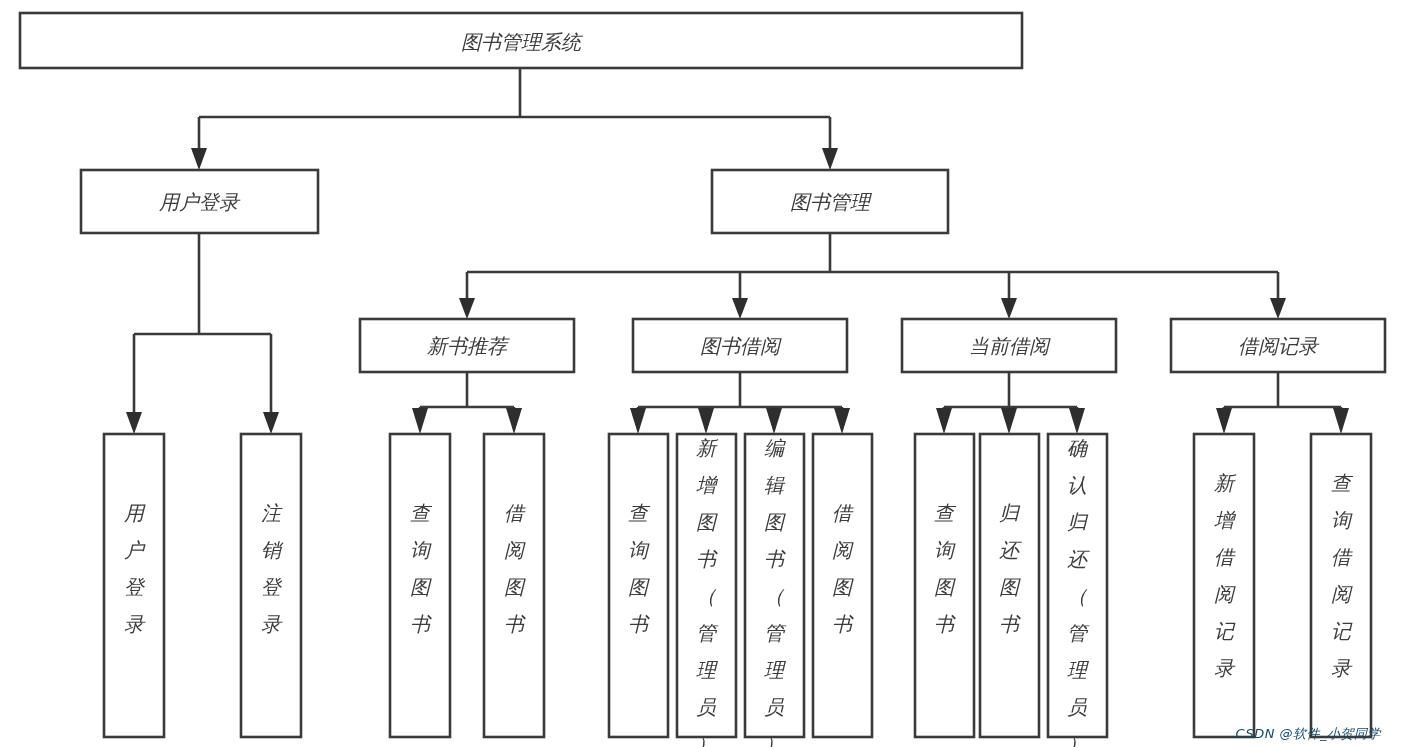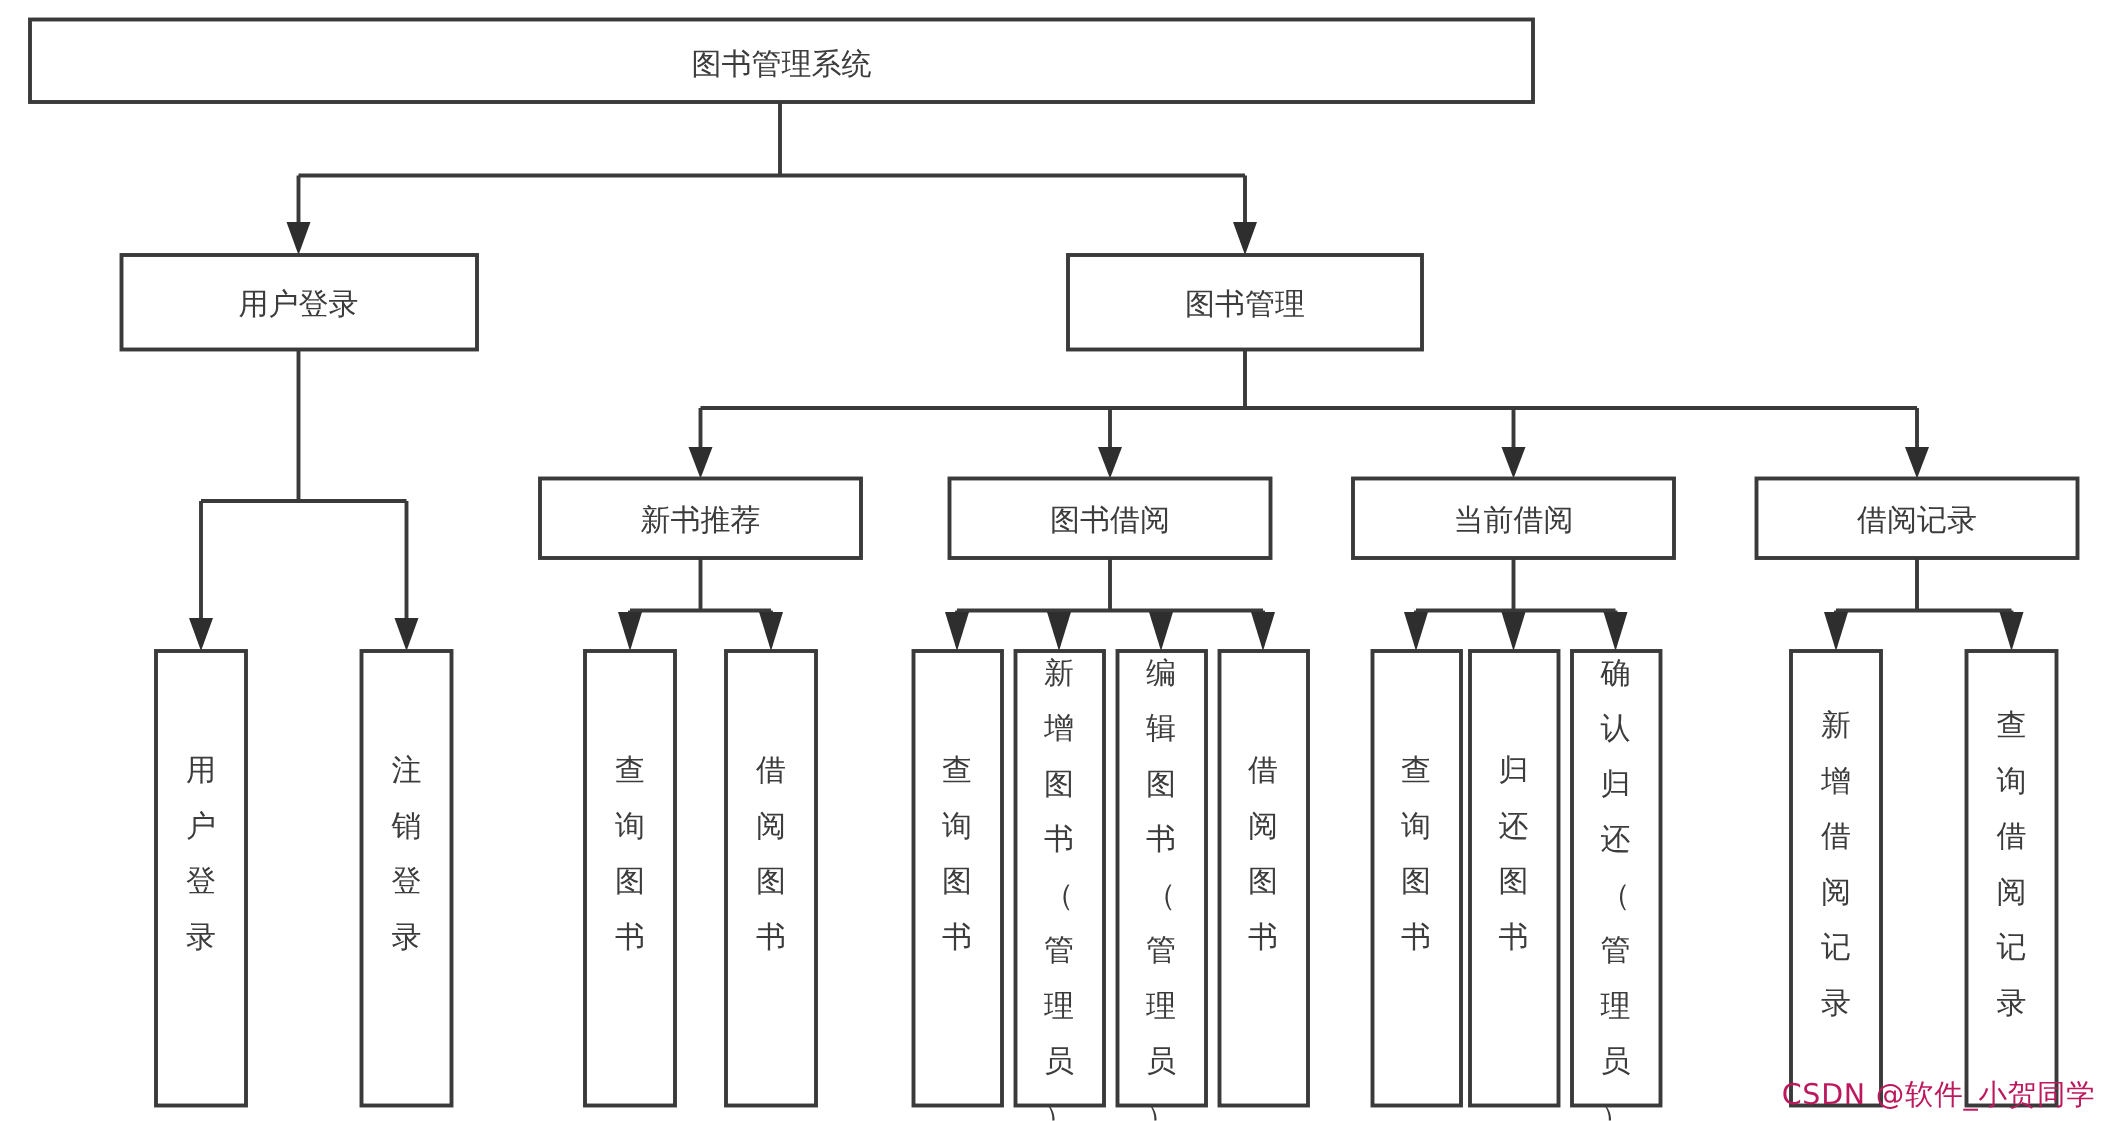--- a/index.html
+++ b/index.html
@@ -12,20 +12,21 @@
     width: 1405px;
     height: 747px;
     font-family: "DejaVu Sans", "Liberation Sans", sans-serif;
     overflow: hidden;
     position: relative;
   }
   #diagram-root {
     position: relative;
     width: 1405px;
     height: 747px;
+    font-style: italic;
   }
   svg#tree-svg {
     position: absolute;
     left: 0;
     top: 0;
     width: 1405px;
     height: 747px;
     display: block;
   }
   .node-box {
@@ -51,25 +52,25 @@
     dominant-baseline: central;
   }
   .node-label-v {
     font-family: "DejaVu Sans", "Liberation Sans", sans-serif;
     font-size: 20px;
     fill: #3c3c3c;
     text-anchor: middle;
   }
   .watermark-text {
     position: absolute;
-    right: 8px;
+    right: 24px;
     bottom: 4px;
     font-family: "DejaVu Sans", "Liberation Sans", sans-serif;
-    font-size: 19px;
-    color: #be185d;
+    font-size: 13px;
+    color: #0c4a6e;
     white-space: nowrap;
     letter-spacing: 0.5px;
   }
 </style>
 </head>
 <body>
 
 <div id="diagram-root">
 
   <svg id="tree-svg" viewBox="0 0 1405 747">

